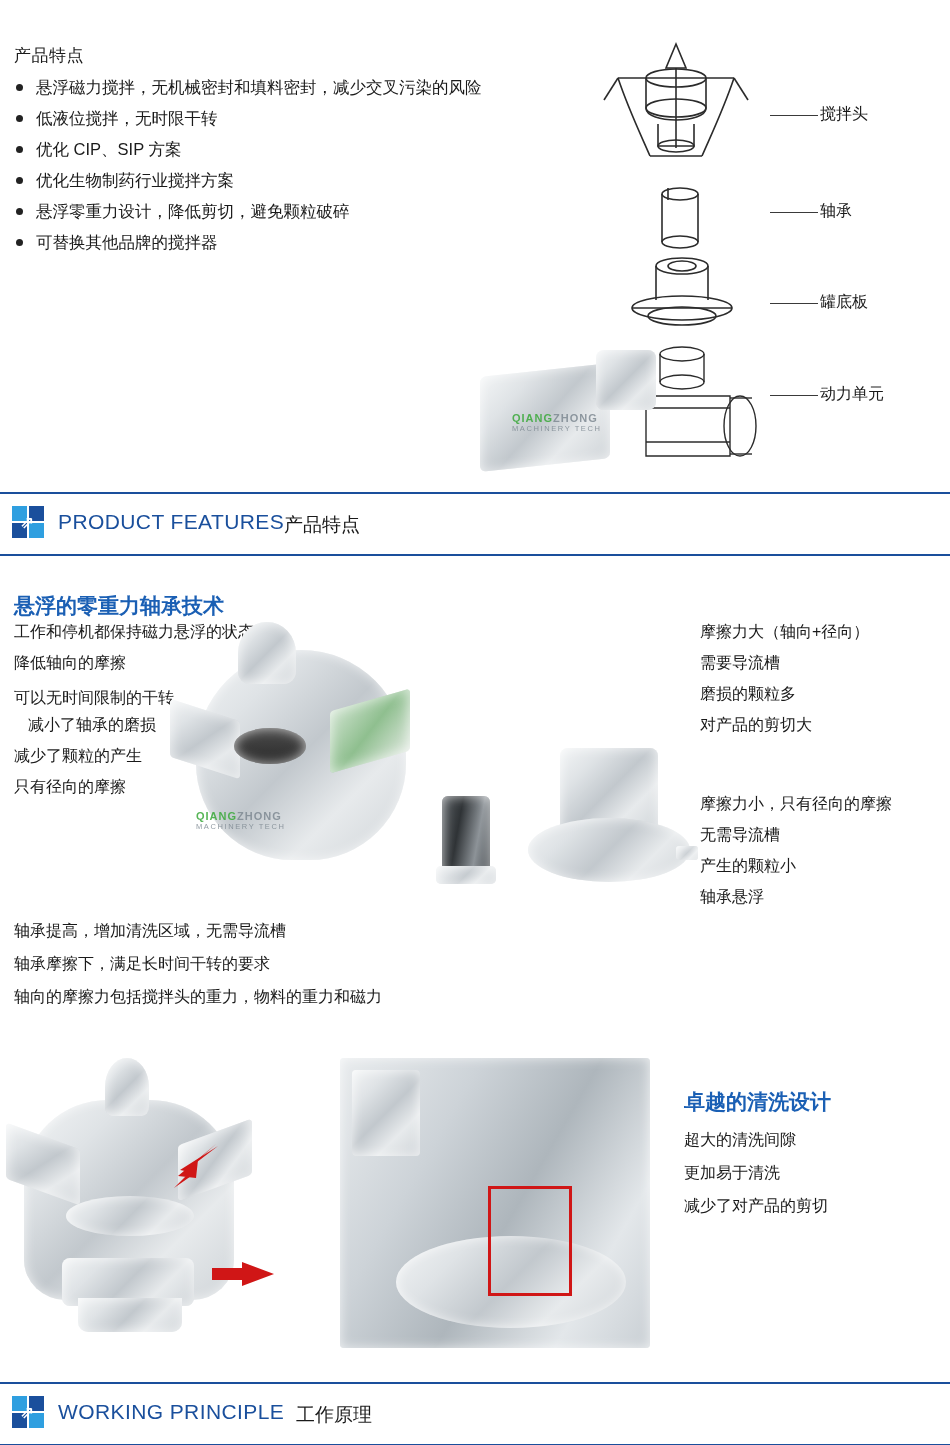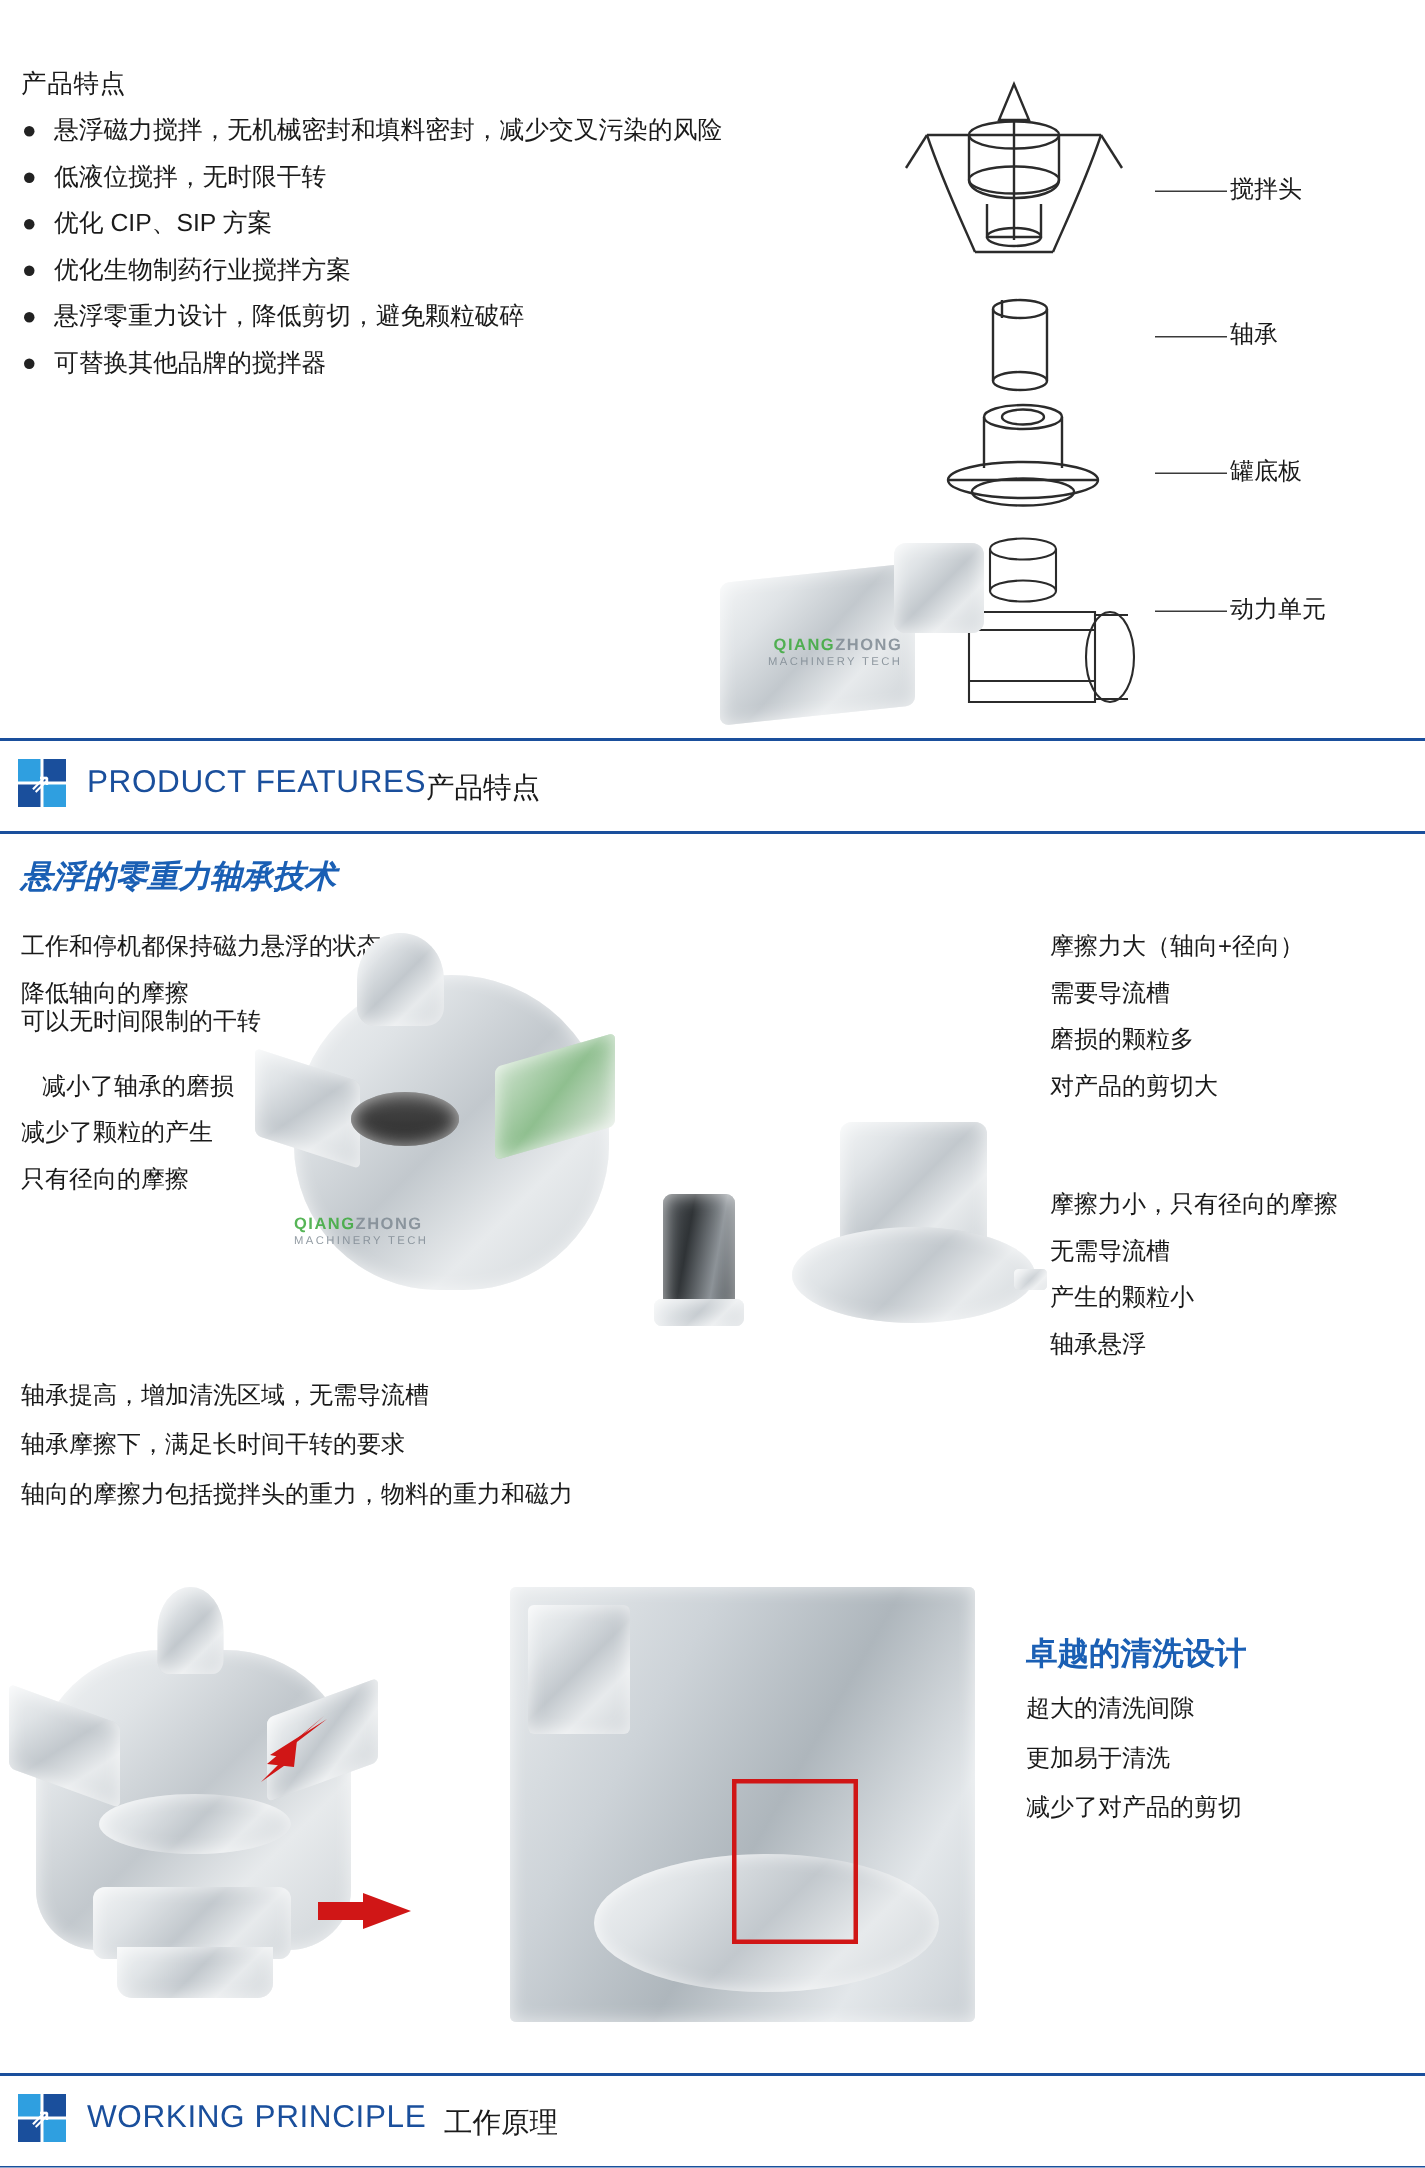--- a/index.html
+++ b/index.html
@@ -32,21 +32,21 @@
     white-space:nowrap;
   }
   .feat-list li:before{
     content:"";
     position:absolute;left:2px;top:12px;
     width:7px;height:7px;border-radius:50%;
     background:#222;
   }
 
   
-  .diagram{position:absolute;left:470px;top:32px;width:470px;height:465px;text-align:right;}
+  .diagram{position:absolute;left:470px;top:20px;width:470px;height:465px;}
   .callout-label{
     position:absolute;
     font-size:16px;
     color:#1a1a1a;
     white-space:nowrap;
   }
   .lead{
     position:absolute;
     height:1px;background:#3a3a3a;
   }
@@ -220,25 +220,25 @@
         <span class="sq c"></span>
         <span class="sq d"></span>
       <span class="arrow">⇗</span>
     </div>
     <div class="en">PRODUCT FEATURES</div>
     <div class="cn" style="left:284px;">产品特点</div>
   </div>
 
   <div class="sec2">
 
-    <div class="h-blue" style="left:14px;top:10px;font-style:italic;">悬浮的零重力轴承技术</div>
+    <div class="h-blue" style="left:14px;top:32px;">悬浮的零重力轴承技术</div>
 
     <div class="txt" style="left:14px;top:56px;">工作和停机都保持磁力悬浮的状态</div>
     <div class="txt" style="left:14px;top:87px;">降低轴向的摩擦</div>
-    <div class="txt" style="left:14px;top:106px;">可以无时间限制的干转</div>
+    <div class="txt" style="left:14px;top:122px;">可以无时间限制的干转</div>
     <div class="txt" style="left:14px;top:149px;margin-left:14px;">减小了轴承的磨损</div>
     <div class="txt" style="left:14px;top:180px;">减少了颗粒的产生</div>
     <div class="txt" style="left:14px;top:211px;">只有径向的摩擦</div>
 
     <div class="photo-unit" style="left:196px;top:90px;width:210px;height:210px;border-radius:50% 50% 46% 46%;"></div>
     <div class="photo-unit" style="left:238px;top:62px;width:58px;height:62px;border-radius:50% 50% 20% 20%;"></div>
     <div class="photo-unit" style="left:170px;top:150px;width:70px;height:58px;border-radius:4px;transform:skewY(18deg);"></div>
     <div class="photo-unit" style="left:330px;top:140px;width:80px;height:62px;border-radius:4px;transform:skewY(-16deg);background:linear-gradient(135deg,#cfe3cf,#8fbf8f,#dfe8df);"></div>
     <div class="photo-unit" style="left:234px;top:168px;width:72px;height:36px;border-radius:50%;background:linear-gradient(180deg,#4c4c4c,#2a2a2a);"></div>
     <div class="wm" style="left:196px;top:250px;">

